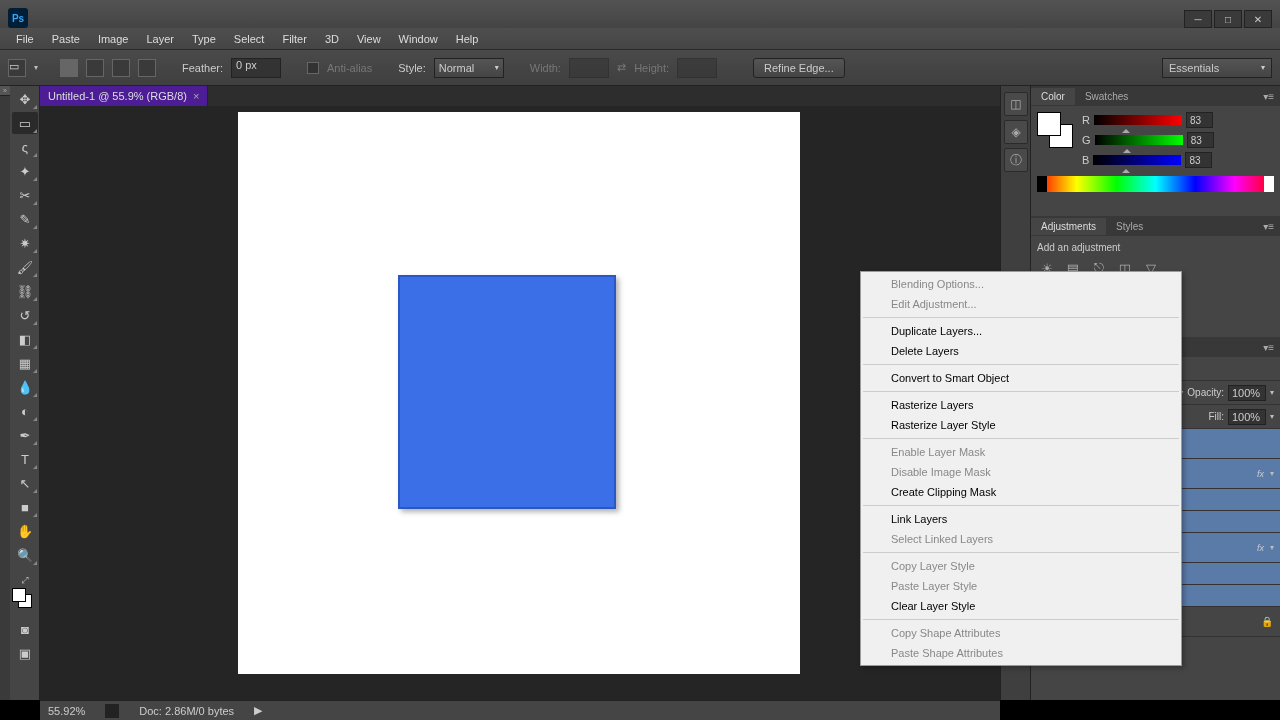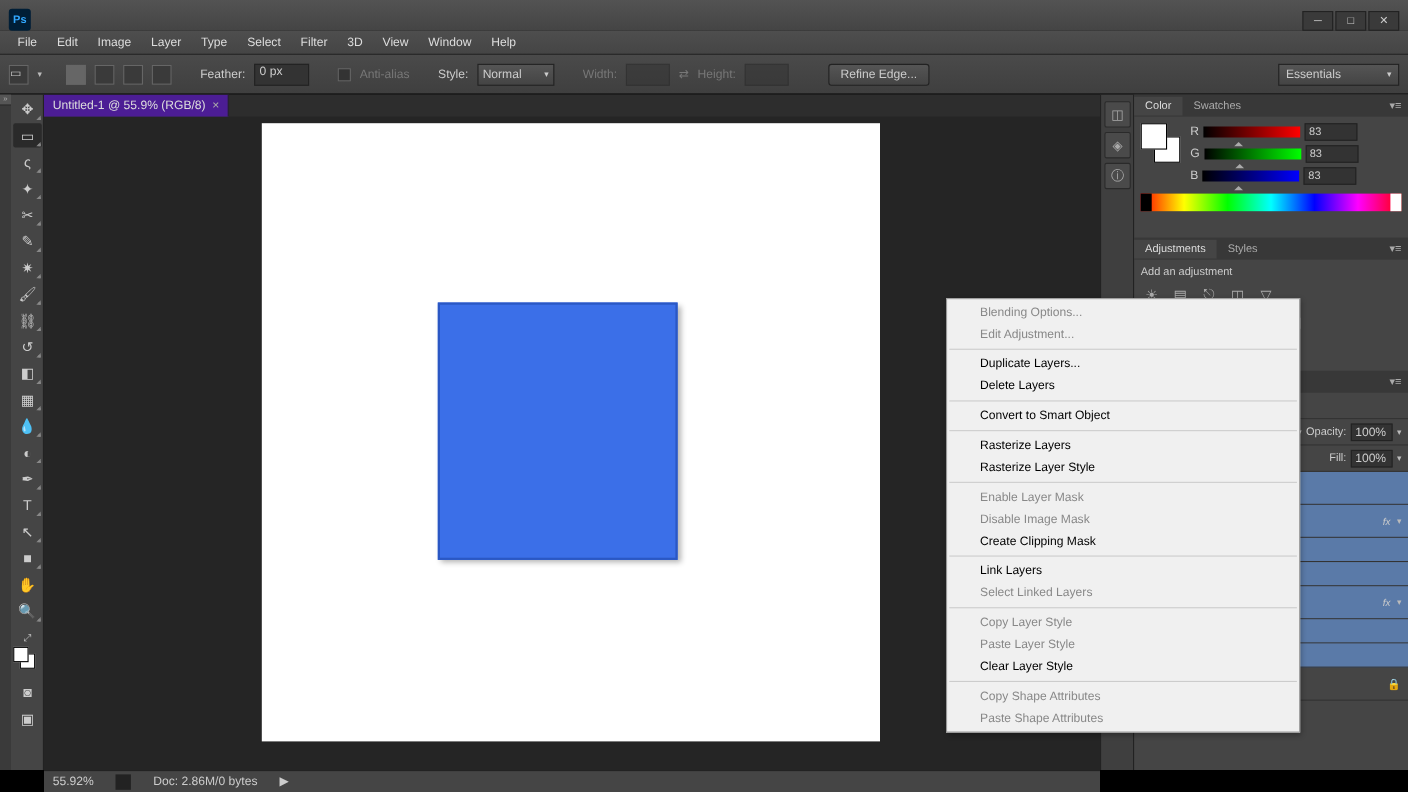--- a/index.html
+++ b/index.html
@@ -46,21 +46,21 @@
 .color-swatches { display:inline-block; vertical-align:top; }
 .fg-swatch { width:24px; height:24px; background:#fff; border:1px solid #000; position:relative; z-index:1; }
 .bg-swatch { width:24px; height:24px; background:#fff; border:1px solid #000; margin-top:-12px; margin-left:12px; }
 .rgb-rows { display:inline-block; vertical-align:top; margin-left:6px; }
 .rgb-row { display:flex; align-items:center; gap:4px; margin-bottom:4px; font-size:10px; color:#ccc; }
 .rgb-slider { width:88px; height:10px; position:relative; }
 .rgb-slider.r { background:linear-gradient(to right,#000,#f00); }
 .rgb-slider.g { background:linear-gradient(to right,#000,#0f0); }
 .rgb-slider.b { background:linear-gradient(to right,#000,#00f); }
 .rgb-thumb { position:absolute; top:10px; left:32%; width:0;height:0; border:4px solid transparent; border-bottom-color:#aaa; }
-.rgb-val { width:48px; height:16px; background:#333; border:1px solid #222; color:#ccc; padding:0 3px; font-size:10px; display:flex; align-items:center; }
+.rgb-val { width:27px; height:16px; background:#333; border:1px solid #222; color:#ccc; padding:0 3px; font-size:10px; display:flex; align-items:center; }
 .spectrum { width:100%; height:16px; margin-top:4px; background:linear-gradient(to right,#f00,#ff0,#0f0,#0ff,#00f,#f0f,#f00); position:relative; }
 .spectrum::before { content:''; position:absolute; left:0; top:0; width:10px; height:100%; background:#000; }
 .spectrum::after { content:''; position:absolute; right:0; top:0; width:10px; height:100%; background:#fff; }
 .adj-panel { padding:6px; color:#ccc; }
 .adj-sub { font-size:10px; margin-bottom:6px; }
 .adj-icons { display:flex; gap:6px; margin-bottom:6px; }
 .adj-ico { width:20px; height:18px; color:#aaa; font-size:13px; display:flex; align-items:center; justify-content:center; }
 .layers-panel { flex:1; display:flex; flex-direction:column; font-size:10px; color:#ccc; }
 .layers-opts { height:24px; display:flex; align-items:center; gap:4px; padding:0 6px; border-bottom:1px solid #333; }
 .lopt-ico { width:18px; height:16px; display:flex; align-items:center; justify-content:center; color:#aaa; font-size:11px; }
@@ -93,21 +93,21 @@
   <div class="ps-logo">Ps</div>
   <div class="win-controls">
     <div class="win-btn">─</div>
     <div class="win-btn">□</div>
     <div class="win-btn">✕</div>
   </div>
 </div>
 
 <div class="menubar">
   <div class="menu-item">File</div>
-  <div class="menu-item">Edit</div>
+  <div class="menu-item">Paste</div>
   <div class="menu-item">Image</div>
   <div class="menu-item">Layer</div>
   <div class="menu-item">Type</div>
   <div class="menu-item">Select</div>
   <div class="menu-item">Filter</div>
   <div class="menu-item">3D</div>
   <div class="menu-item">View</div>
   <div class="menu-item">Window</div>
   <div class="menu-item">Help</div>
 </div>

